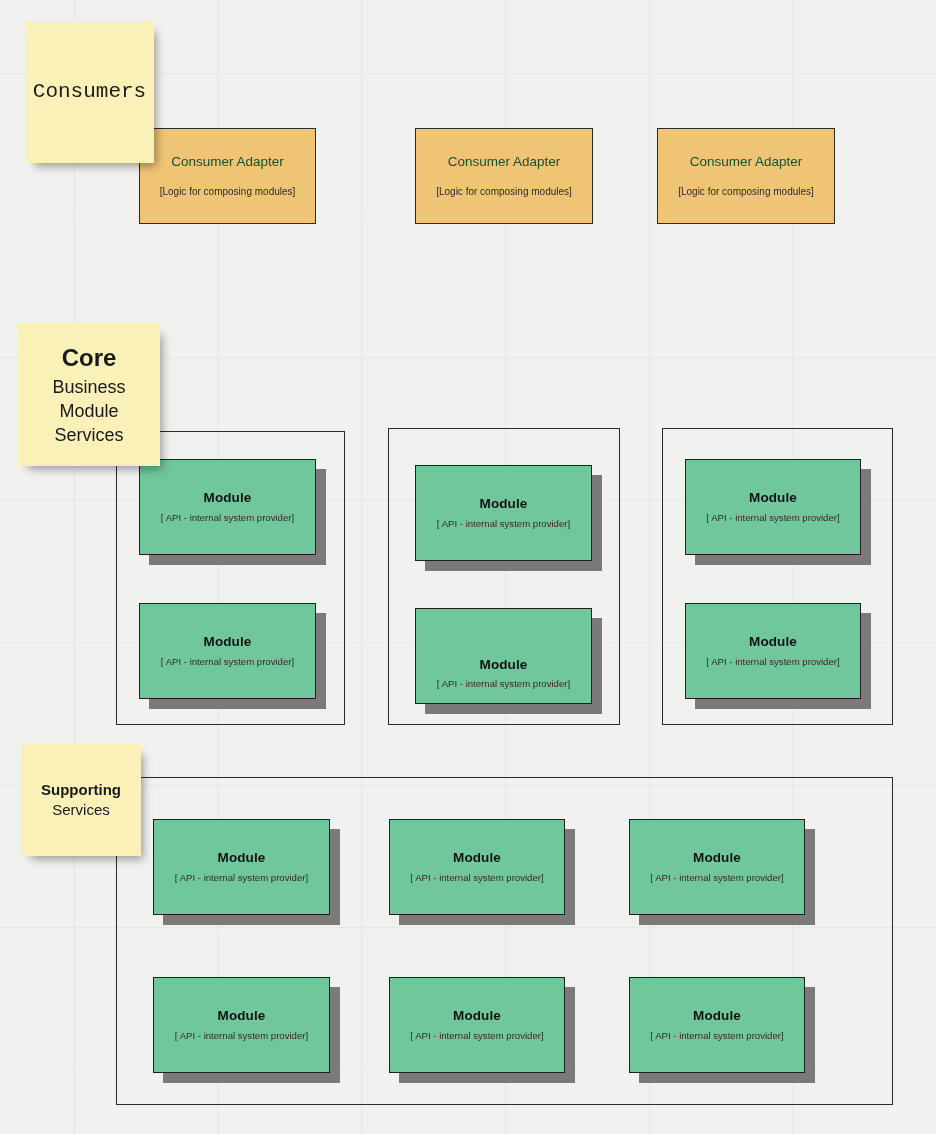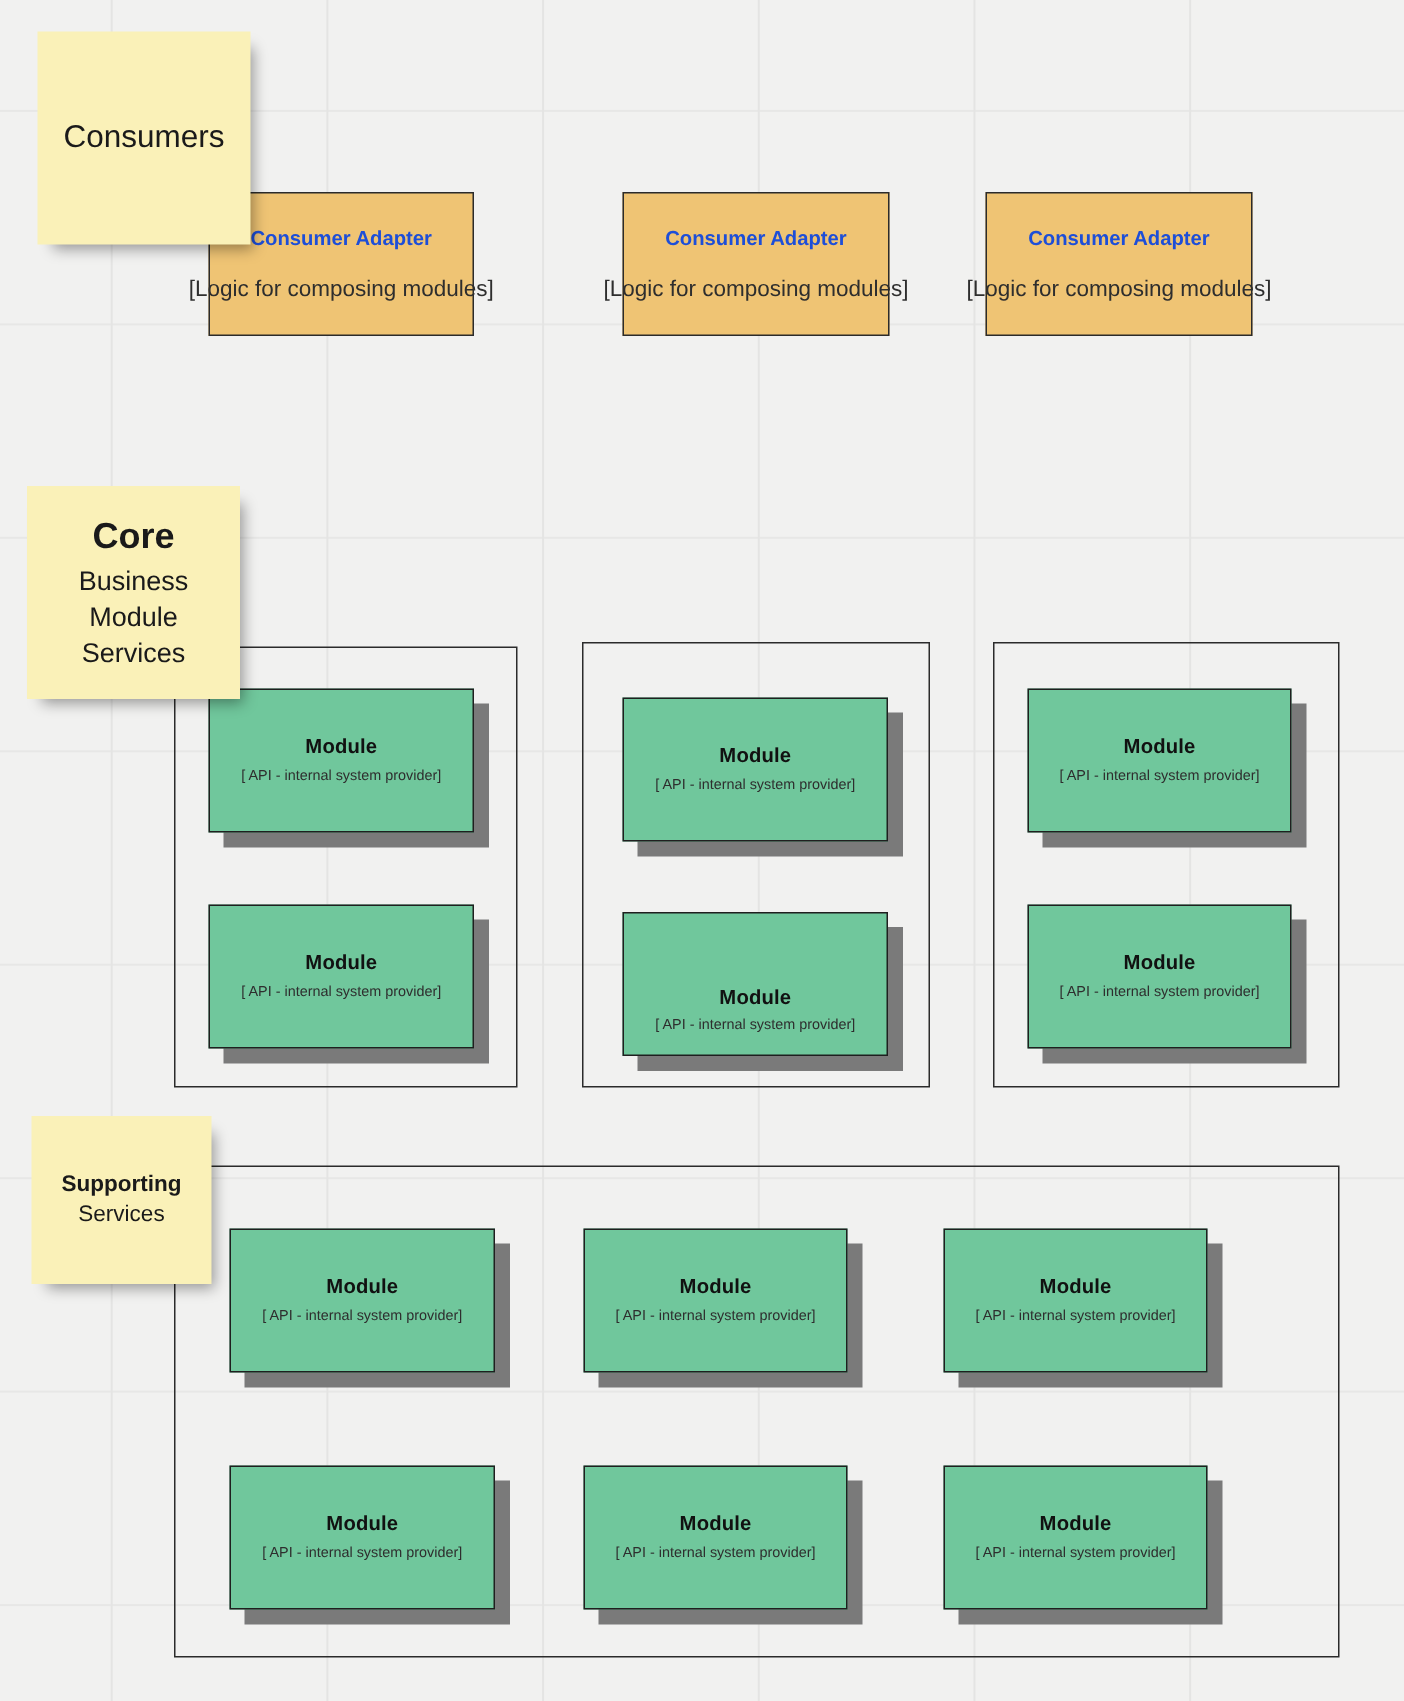--- a/index.html
+++ b/index.html
@@ -71,28 +71,28 @@
     position: absolute;
     box-sizing: border-box;
     background: #efc474;
     border: 1.8px solid #2b2b2b;
     display: flex;
     flex-direction: column;
     align-items: center;
     justify-content: center;
   }
   .adapter .a-title {
-    font-weight: bold;
+    font-weight: normal;
     font-size: 13.5px;
-    color: #1d4ed8;
+    color: #14532d;
     line-height: 1;
     text-align: right;
   }
   .adapter .a-sub {
-    font-size: 15px;
+    font-size: 10px;
     color: #2e2e2e;
     margin-top: 19px;
     line-height: 1;
     white-space: nowrap;
   }
 
   
   .sticky {
     position: absolute;
     box-sizing: border-box;
@@ -193,21 +193,21 @@
   </div>
   <div class="module" style="left:389px; top:977px; width:176px; height:96px;">
     <span class="m-title">Module</span>
     <span class="m-sub">[ API - internal system provider]</span>
   </div>
   <div class="module" style="left:629px; top:977px; width:176px; height:96px;">
     <span class="m-title">Module</span>
     <span class="m-sub">[ API - internal system provider]</span>
   </div>
 
-  <div class="sticky" style="left:25px; top:21px; width:142px; height:142px;">
+  <div class="sticky" style="left:25px; top:21px; width:129px; height:142px;font-family:Liberation Mono, monospace;">
     <span class="s-big">Consumers</span>
   </div>
 
   <div class="sticky" style="left:18px; top:324px; width:142px; height:142px;">
     <span class="s-bold">Core</span>
     <span class="s-reg">Business</span>
     <span class="s-reg">Module</span>
     <span class="s-reg">Services</span>
   </div>
 

